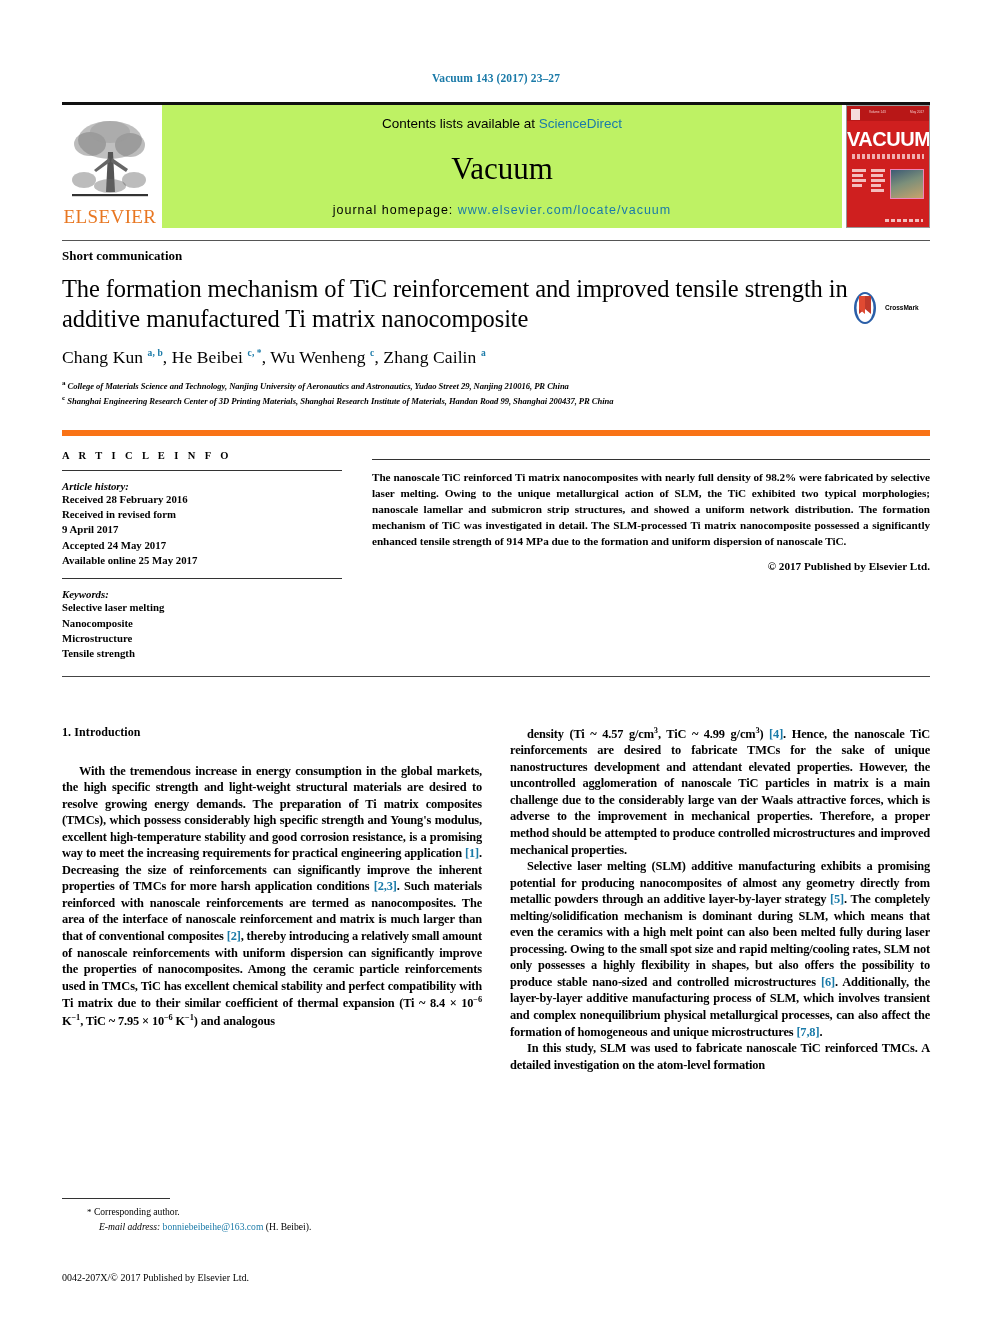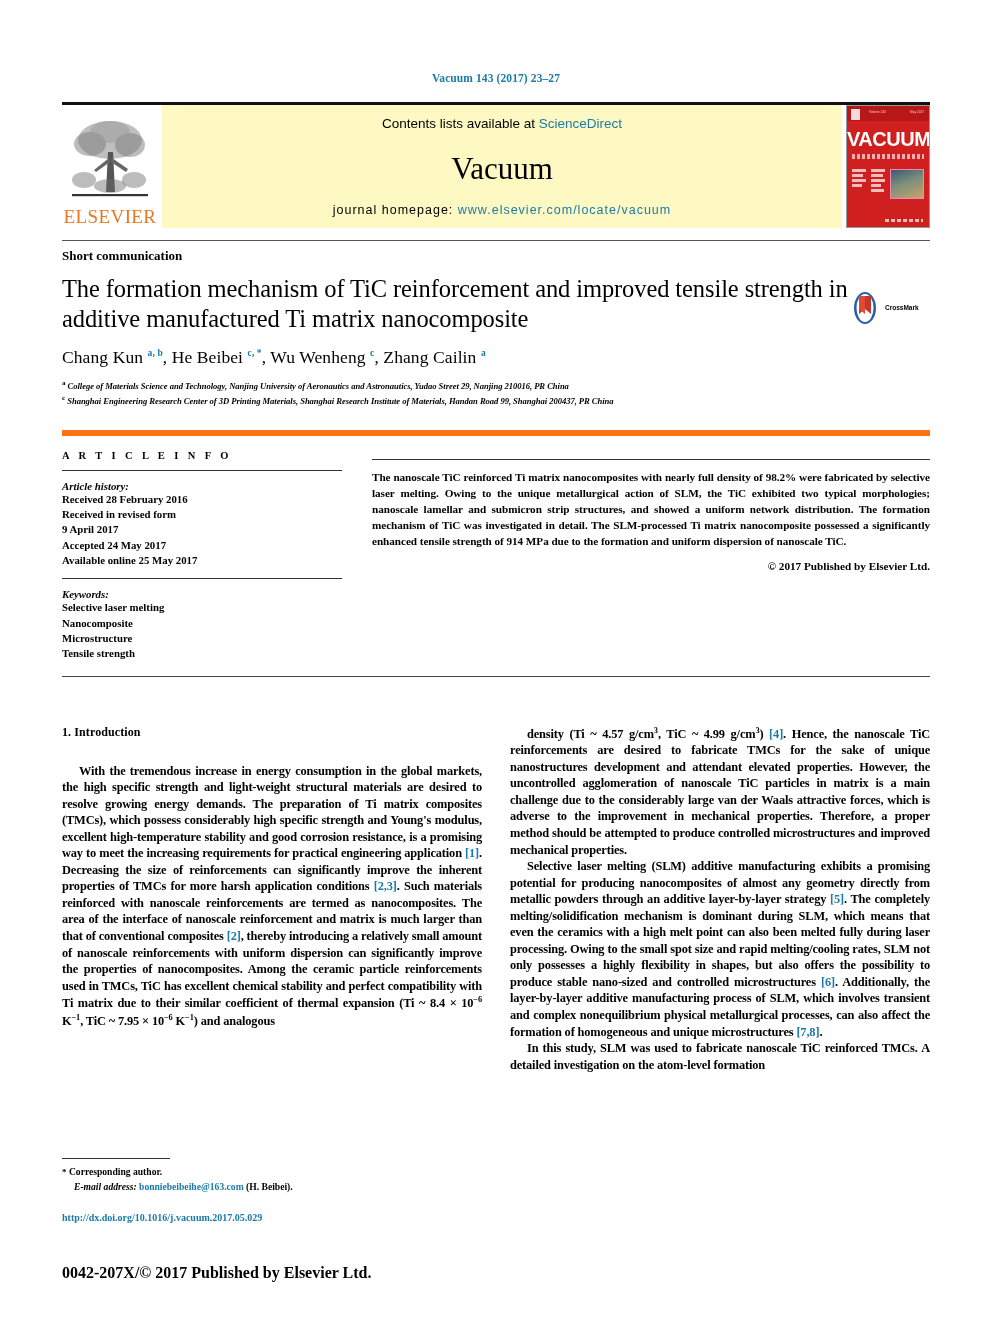--- a/index.html
+++ b/index.html
@@ -48,21 +48,21 @@
     color: #E87722;
     font-family: "Liberation Serif", serif;
     font-size: 19px;
     letter-spacing: 0.4px;
     line-height: 1;
     margin-top: 1px;
     font-weight: normal;
   }
   .jcenter {
     flex: 1 1 auto;
-    background: #fef9c3;
+    background: #bef264;
     display: flex;
     flex-direction: column;
     justify-content: space-between;
     align-items: center;
     padding: 11px 10px 11px 10px;
     margin-left: 4px;
     margin-right: 4px;
   }
   .contents-line { font-size: 13.5px; font-family: "Liberation Sans", sans-serif; color:#000; }
   .contents-line .sd { color: #1a7aa8; }
@@ -195,28 +195,28 @@
     margin: 0;
     letter-spacing: -0.15px;
   }
   .para + .para { margin-top: 0; }
   .ref { color: #1a7aa8; }
   .para sup, .para sub { font-size: 8.4px; }
 
   
   .footnote-wrap { position: absolute; left: 62px; bottom: 38px; width: 406px; }
   .fn-rule { border-top: 1px solid #333; width: 108px; margin-bottom: 6px; }
-  .fn-line { font-size: 9.6px; font-weight: bold; line-height: 1.5; }
+  .fn-line { font-size: 9.6px; font-weight: normal; line-height: 1.5; margin-left: 25px; }
   .fn-line .ast { font-size: 9px; }
   .fn-email { padding-left: 12px; }
   .fn-email .lbl { font-style: italic; }
   .fn-email .addr { color: #1a7aa8; }
   .doi-block { margin-top: 16px; }
   .doi-line { font-size: 10px; color: #1a7aa8; font-weight: bold; line-height: 1.5; }
-  .issn-line { font-size: 16px; font-weight: bold; line-height: 1.5; margin-top: 36px; }
+  .issn-line { font-size: 10px; font-weight: normal; line-height: 1.5; margin-top: 36px; }
 </style>
 </head>
 <body>
 
 <div class="page">
 
   <div class="masthead">Vacuum 143 (2017) 23–27</div>
 
   <div class="jheader">
 
@@ -340,18 +340,17 @@
 
   <div class="footnote-wrap">
     <div class="fn-rule"></div>
     <div class="fn-line"><span class="ast">*</span> <span>Corresponding author.</span></div>
     <div class="fn-line fn-email">
       <span class="lbl">E-mail address:</span>
       <span class="addr">bonniebeibeihe@163.com</span>
       <span>(H. Beibei).</span>
     </div>
     <div class="doi-block">
-      <div class="doi-line">http://dx.doi.org/10.1016/j.vacuum.2017.05.029</div>
       <div class="issn-line">0042-207X/© 2017 Published by Elsevier Ltd.</div>
     </div>
   </div>
 
 </div>
 
 </body></html>

